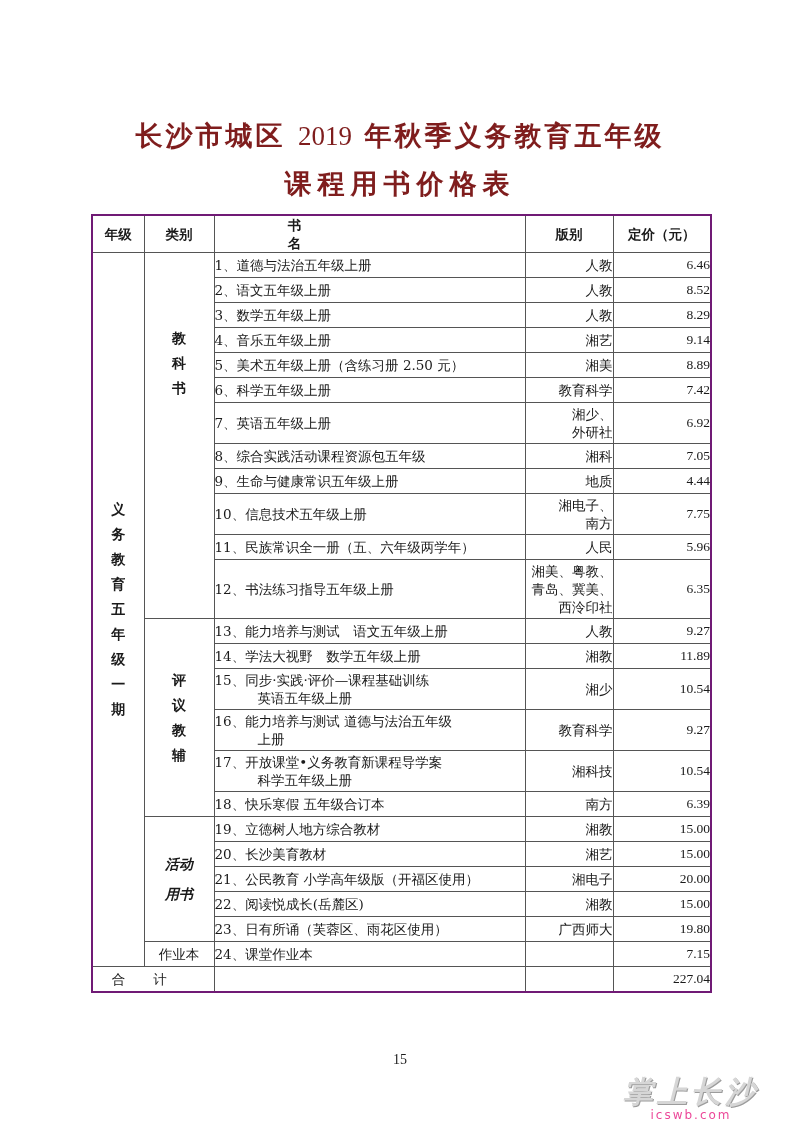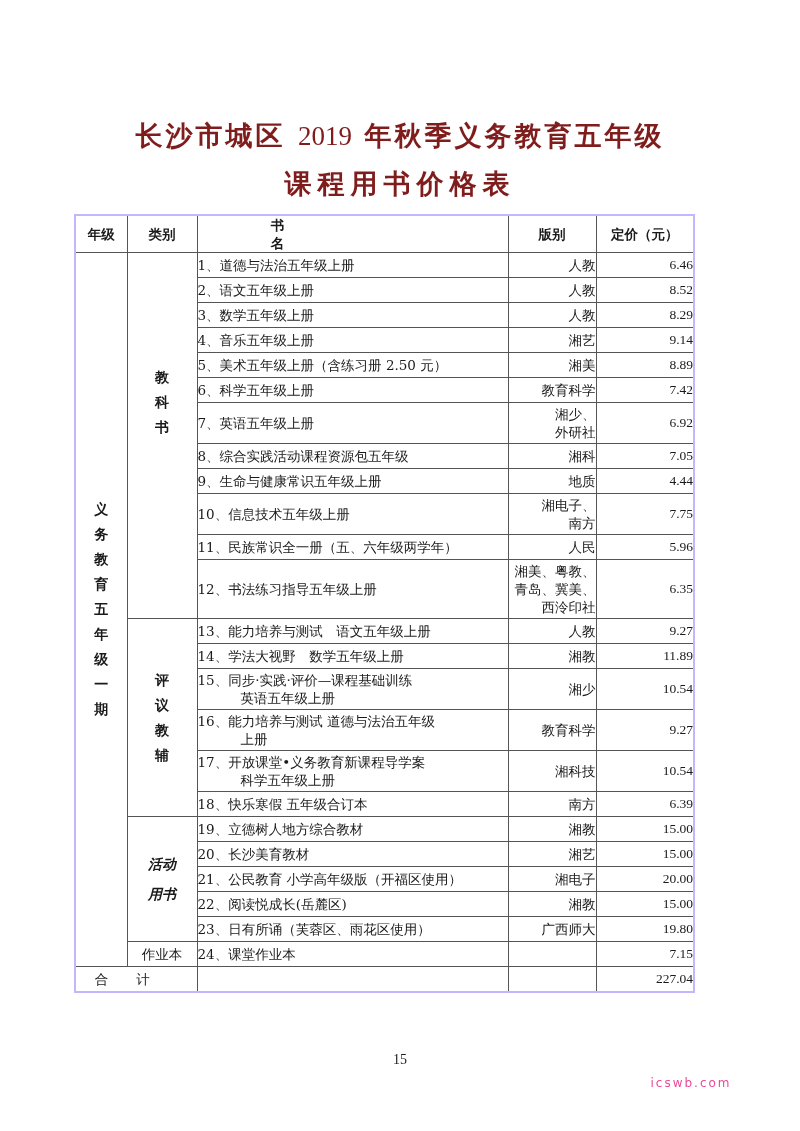--- a/index.html
+++ b/index.html
@@ -5,22 +5,22 @@
   html, body { margin: 0; padding: 0; background: #ffffff; }
   body { width: 800px; height: 1131px; position: relative; overflow: hidden;
          font-family: "DejaVu Serif", "Liberation Serif", serif; color: #1a1a1a; }
   .title { position: absolute; left: 0; width: 800px; text-align: center;
            font-family: "DejaVu Sans", sans-serif; font-weight: bold; font-size: 27px;
            letter-spacing: 3px; color: #7f1d1d; }
   .title .num { font-family: "Liberation Serif", serif; font-weight: normal; letter-spacing: 0; }
   #title1 { top: 118px; }
   #title2 { top: 166px; letter-spacing: 6px; }
 
-  table.price { position: absolute; left: 74px; top: 214px; width: 619px;
-                border-collapse: collapse; border: 2px solid #c4b5fd; table-layout: fixed; }
+  table.price { position: absolute; left: 91px; top: 214px; width: 619px;
+                border-collapse: collapse; border: 2px solid #701a75; table-layout: fixed; }
   table.price td, table.price th { border: 1px solid #555; padding: 0; font-size: 13.5px;
                 line-height: 18px; font-weight: normal; }
   table.price th { font-family: "DejaVu Sans", sans-serif; font-weight: bold; height: 24px;
                    font-size: 13.5px; }
   th.h-name span { letter-spacing: 150px; }
   td.name { padding-left: 10px; text-align: left; }
   td.pub, td.price-cell { text-align: right; }
   td.price-cell { font-family: "Liberation Serif", serif; font-size: 15px; }
   td.grade, td.cat { text-align: center; vertical-align: middle; }
   .vert { display: inline-block; width: 16px; word-break: break-all; line-height: 25px;
@@ -64,21 +64,21 @@
       <th>类别</th>
       <th class="h-name"><span>书名</span></th>
       <th>版别</th>
       <th>定价（元）</th>
     </tr>
   </thead>
   <tbody>
 
     <tr class="r1">
       <td class="grade" rowspan="24"><span class="vert">义务教育五年级一期</span></td>
-      <td class="cat" rowspan="12" style="vertical-align:top;padding-top:112px"><span class="vert">教科书</span></td>
+      <td class="cat" rowspan="12" style="vertical-align:top;padding-top:73px"><span class="vert">教科书</span></td>
       <td class="name">1、道德与法治五年级上册</td>
       <td class="pub">人教</td>
       <td class="price-cell">6.46</td>
     </tr>
     <tr class="r1">
       <td class="name">2、语文五年级上册</td>
       <td class="pub">人教</td>
       <td class="price-cell">8.52</td>
     </tr>
     <tr class="r1">
@@ -222,14 +222,15 @@
       <td></td>
       <td></td>
       <td class="price-cell">227.04</td>
     </tr>
   </tbody>
 </table>
 
 <div id="page-num">15</div>
 
 <div id="watermark">
+  <span class="wm-main">掌上长沙</span>
   <span class="wm-sub">icswb.com</span>
 </div>
 
 </body></html>

